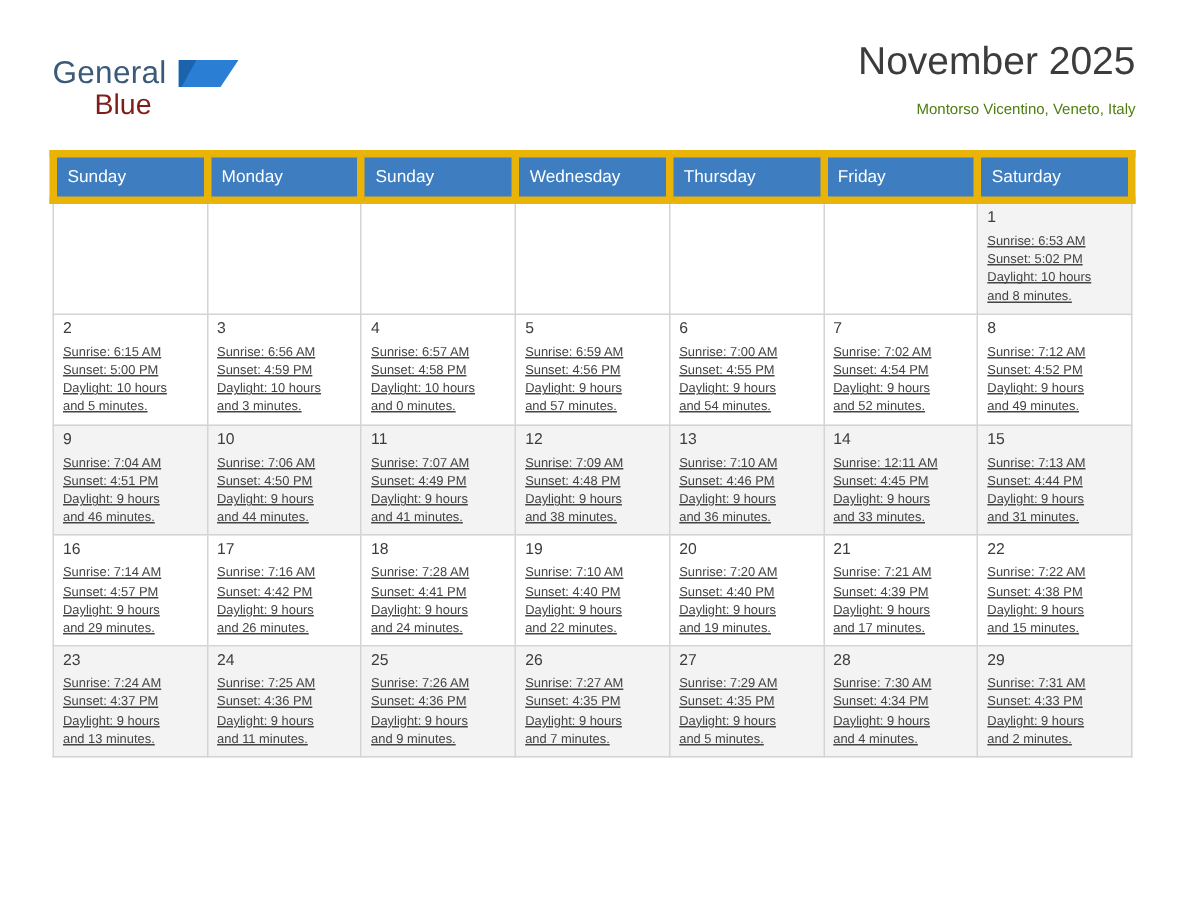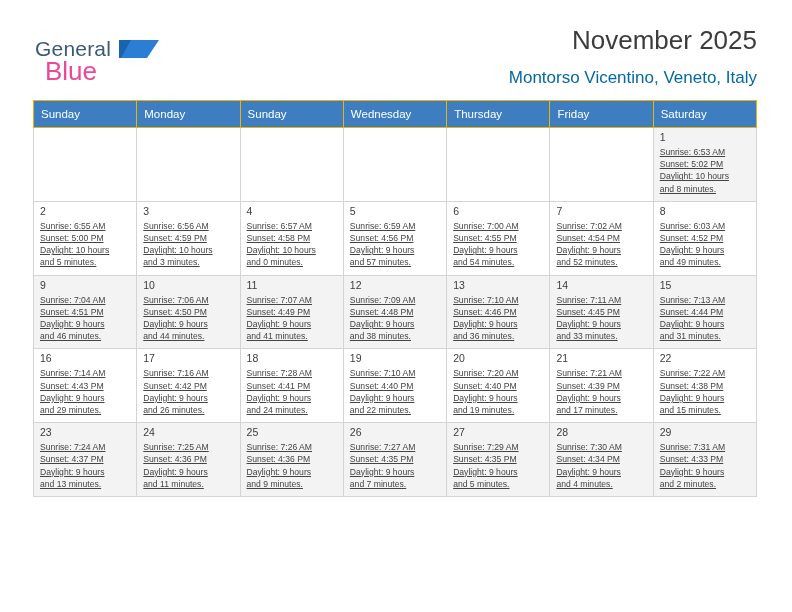--- a/index.html
+++ b/index.html
@@ -34,24 +34,24 @@
     width: 150px;
     height: 52px;
   }
   .logo-general {
     font-size: 21px;
     color: #3b5a7a;
     letter-spacing: .2px;
     line-height: 22px;
   }
   .logo-blue {
-    font-size: 26px;
-    color: #ec4899;
+    font-size: 19px;
+    color: #7f1d1d;
     line-height: 22px;
-    margin-left: 10px;
+    margin-left: 28px;
   }
   .logo-flag {
     position: absolute;
     left: 84px;
     top: 0px;
     width: 40px;
     height: 22px;
   }
   .title-block {
     position: absolute;
@@ -60,39 +60,39 @@
     text-align: right;
     margin-left: 13px;
   }
   .cal-title {
     font-size: 26px;
     color: #3c3c3c;
     line-height: 32px;
     font-weight: normal;
   }
   .cal-sub {
-    font-size: 17px;
-    color: #0369a1;
+    font-size: 10px;
+    color: #4d7c0f;
     margin-top: 12px;
   }
   
   table.calendar {
     width: 724px;
     border-collapse: collapse;
     margin-top: 14px;
     table-layout: fixed;
   }
   table.calendar th {
     background: #3d7dc0;
     color: #ffffff;
     font-size: 11.5px;
     font-weight: normal;
     text-align: left;
     padding: 6px 0 6px 7px;
-    border: 1px solid #eab308;
+    border: 5px solid #eab308;
     height: 14px;
   }
   table.calendar td {
     border: 1px solid #d4d4d4;
     vertical-align: top;
     padding: 3px 6px 6px 6px;
     height: 62px;
     font-size: 8.6px;
     line-height: 12.2px;
     color: #444444;
@@ -163,21 +163,21 @@
             <span class="daynum">1</span>
             <span class="info">Sunrise: 6:53 AM
 Sunset: 5:02 PM
 Daylight: 10 hours
 and 8 minutes.</span>
           </td>
         </tr>
         <tr>
           <td class="">
             <span class="daynum">2</span>
-            <span class="info">Sunrise: 6:55 AM
+            <span class="info">Sunrise: 6:15 AM
 Sunset: 5:00 PM
 Daylight: 10 hours
 and 5 minutes.</span>
           </td>
           <td class="">
             <span class="daynum">3</span>
             <span class="info">Sunrise: 6:56 AM
 Sunset: 4:59 PM
 Daylight: 10 hours
 and 3 minutes.</span>
@@ -205,21 +205,21 @@
           </td>
           <td class="">
             <span class="daynum">7</span>
             <span class="info">Sunrise: 7:02 AM
 Sunset: 4:54 PM
 Daylight: 9 hours
 and 52 minutes.</span>
           </td>
           <td class="">
             <span class="daynum">8</span>
-            <span class="info">Sunrise: 6:03 AM
+            <span class="info">Sunrise: 7:12 AM
 Sunset: 4:52 PM
 Daylight: 9 hours
 and 49 minutes.</span>
           </td>
         </tr>
         <tr>
           <td class="shaded">
             <span class="daynum">9</span>
             <span class="info">Sunrise: 7:04 AM
 Sunset: 4:51 PM
@@ -249,38 +249,38 @@
           </td>
           <td class="shaded">
             <span class="daynum">13</span>
             <span class="info">Sunrise: 7:10 AM
 Sunset: 4:46 PM
 Daylight: 9 hours
 and 36 minutes.</span>
           </td>
           <td class="shaded">
             <span class="daynum">14</span>
-            <span class="info">Sunrise: 7:11 AM
+            <span class="info">Sunrise: 12:11 AM
 Sunset: 4:45 PM
 Daylight: 9 hours
 and 33 minutes.</span>
           </td>
           <td class="shaded">
             <span class="daynum">15</span>
             <span class="info">Sunrise: 7:13 AM
 Sunset: 4:44 PM
 Daylight: 9 hours
 and 31 minutes.</span>
           </td>
         </tr>
         <tr>
           <td class="">
             <span class="daynum">16</span>
             <span class="info">Sunrise: 7:14 AM
-Sunset: 4:43 PM
+Sunset: 4:57 PM
 Daylight: 9 hours
 and 29 minutes.</span>
           </td>
           <td class="">
             <span class="daynum">17</span>
             <span class="info">Sunrise: 7:16 AM
 Sunset: 4:42 PM
 Daylight: 9 hours
 and 26 minutes.</span>
           </td>

